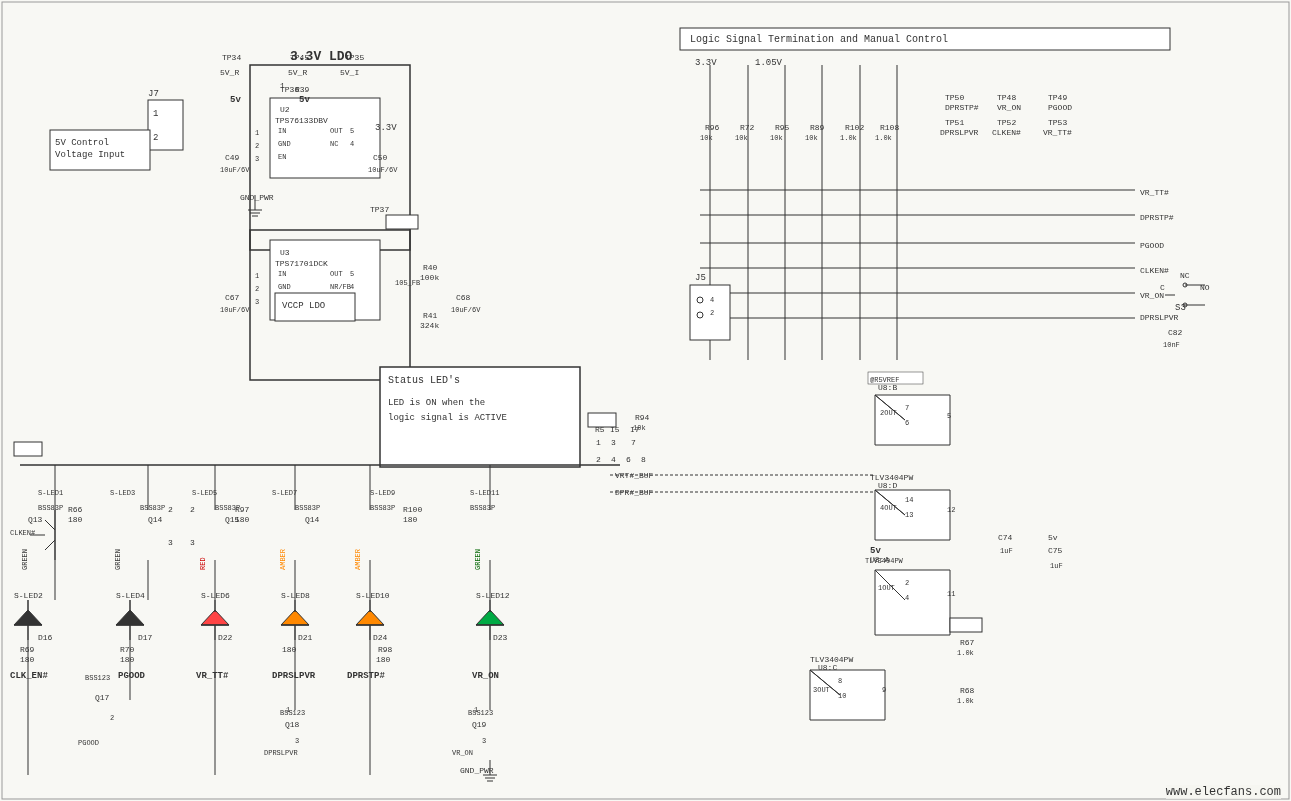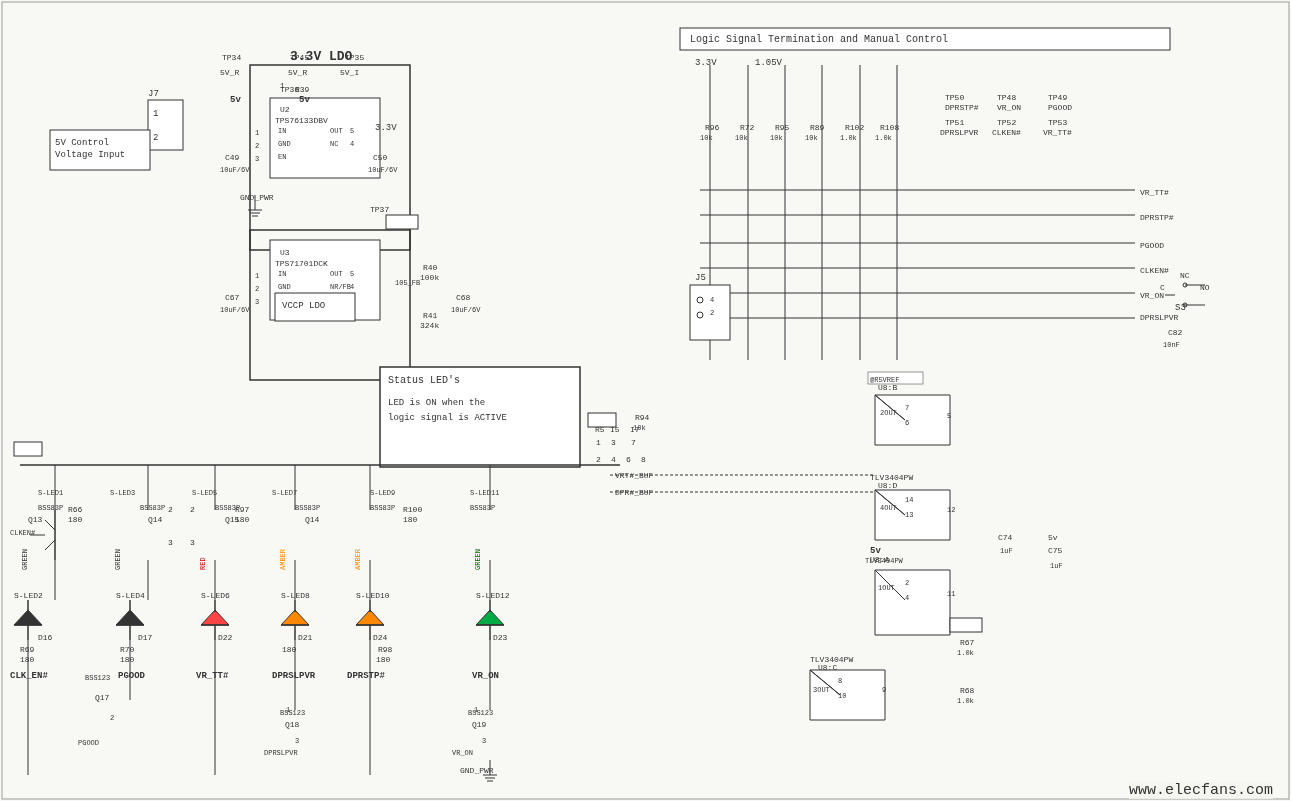--- a/index.html
+++ b/index.html
@@ -21,22 +21,22 @@
     svg {
       position: absolute;
       top: 0;
       left: 0;
       width: 1291px;
       height: 801px;
     }
     .footer {
       position: absolute;
       bottom: 2px;
-      right: 18px;
-      font-size: 15px;
+      right: 10px;
+      font-size: 12px;
       color: #333;
       background: rgba(245,245,240,0.8);
     }
   </style>
 </head>
 <body>
 
 <div class="schematic-container">
   <svg viewBox="0 0 1291 801" xmlns="http://www.w3.org/2000/svg">
 

